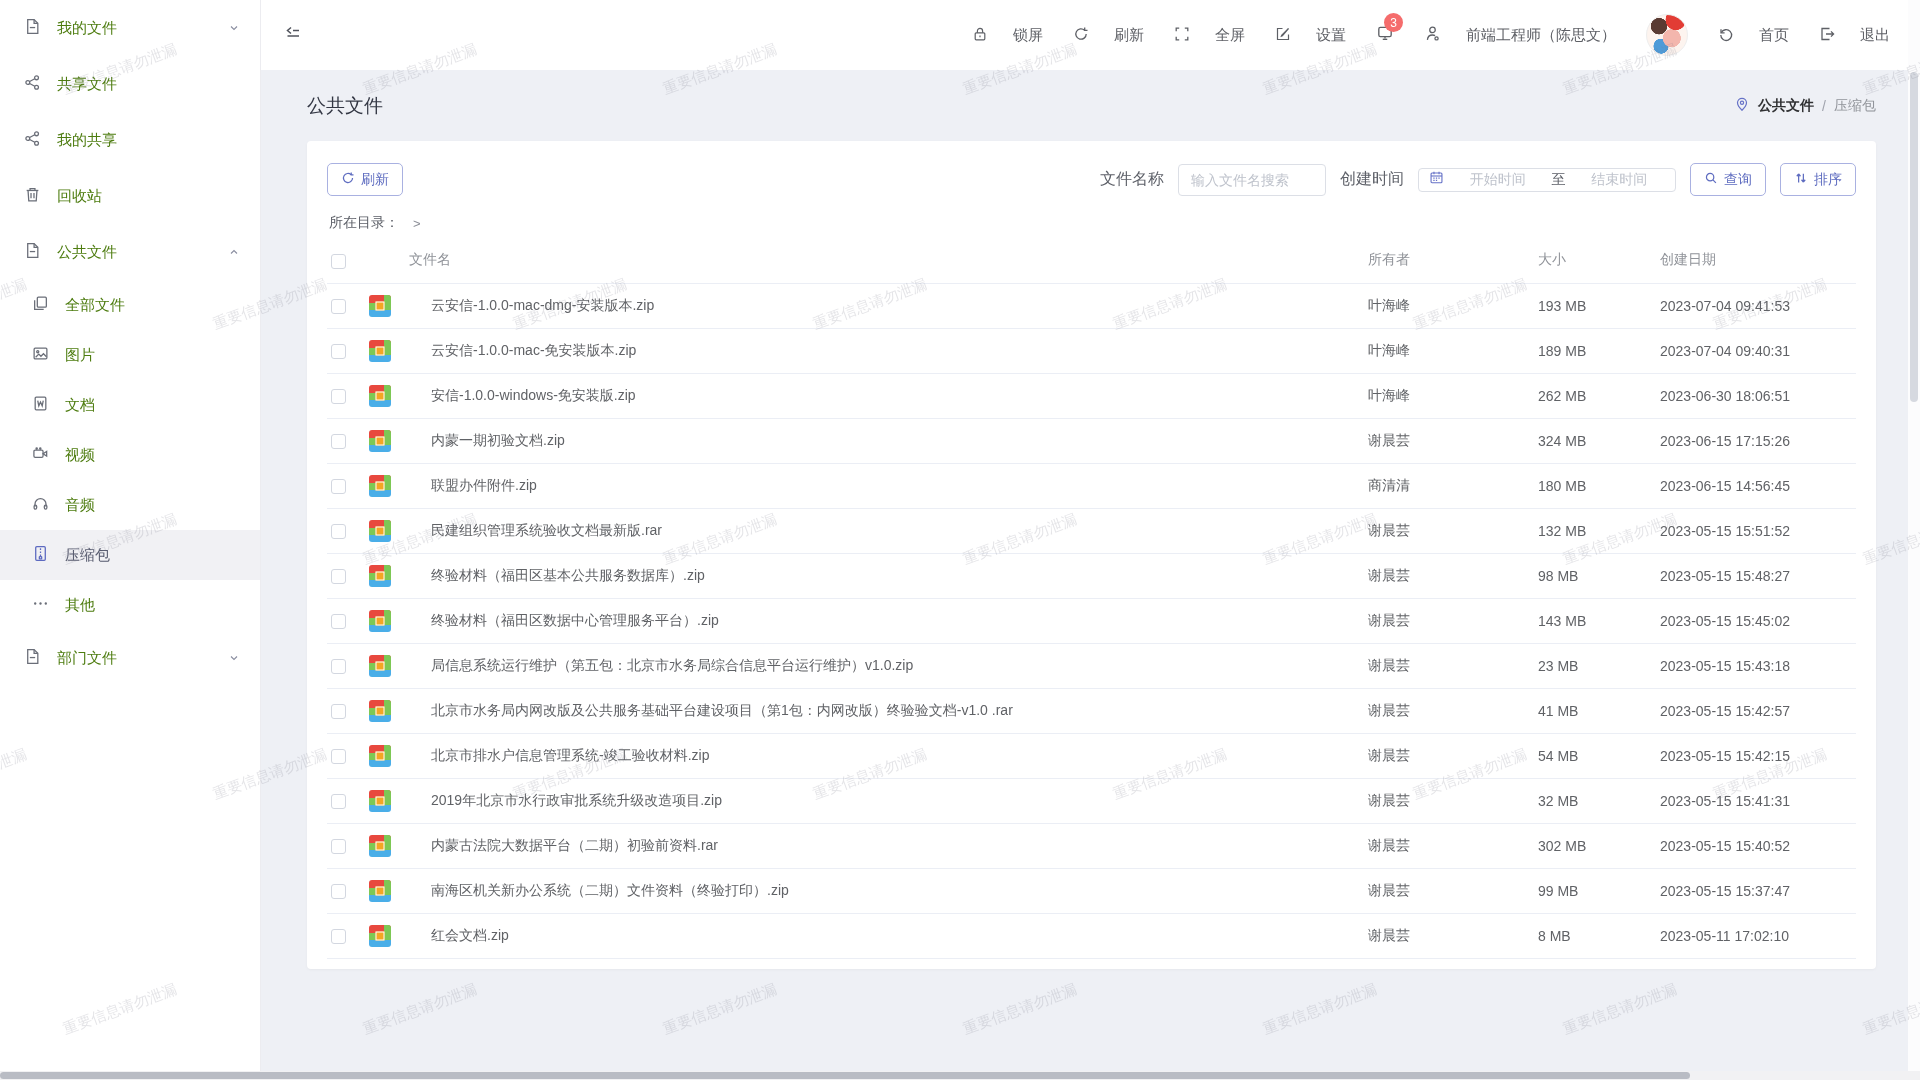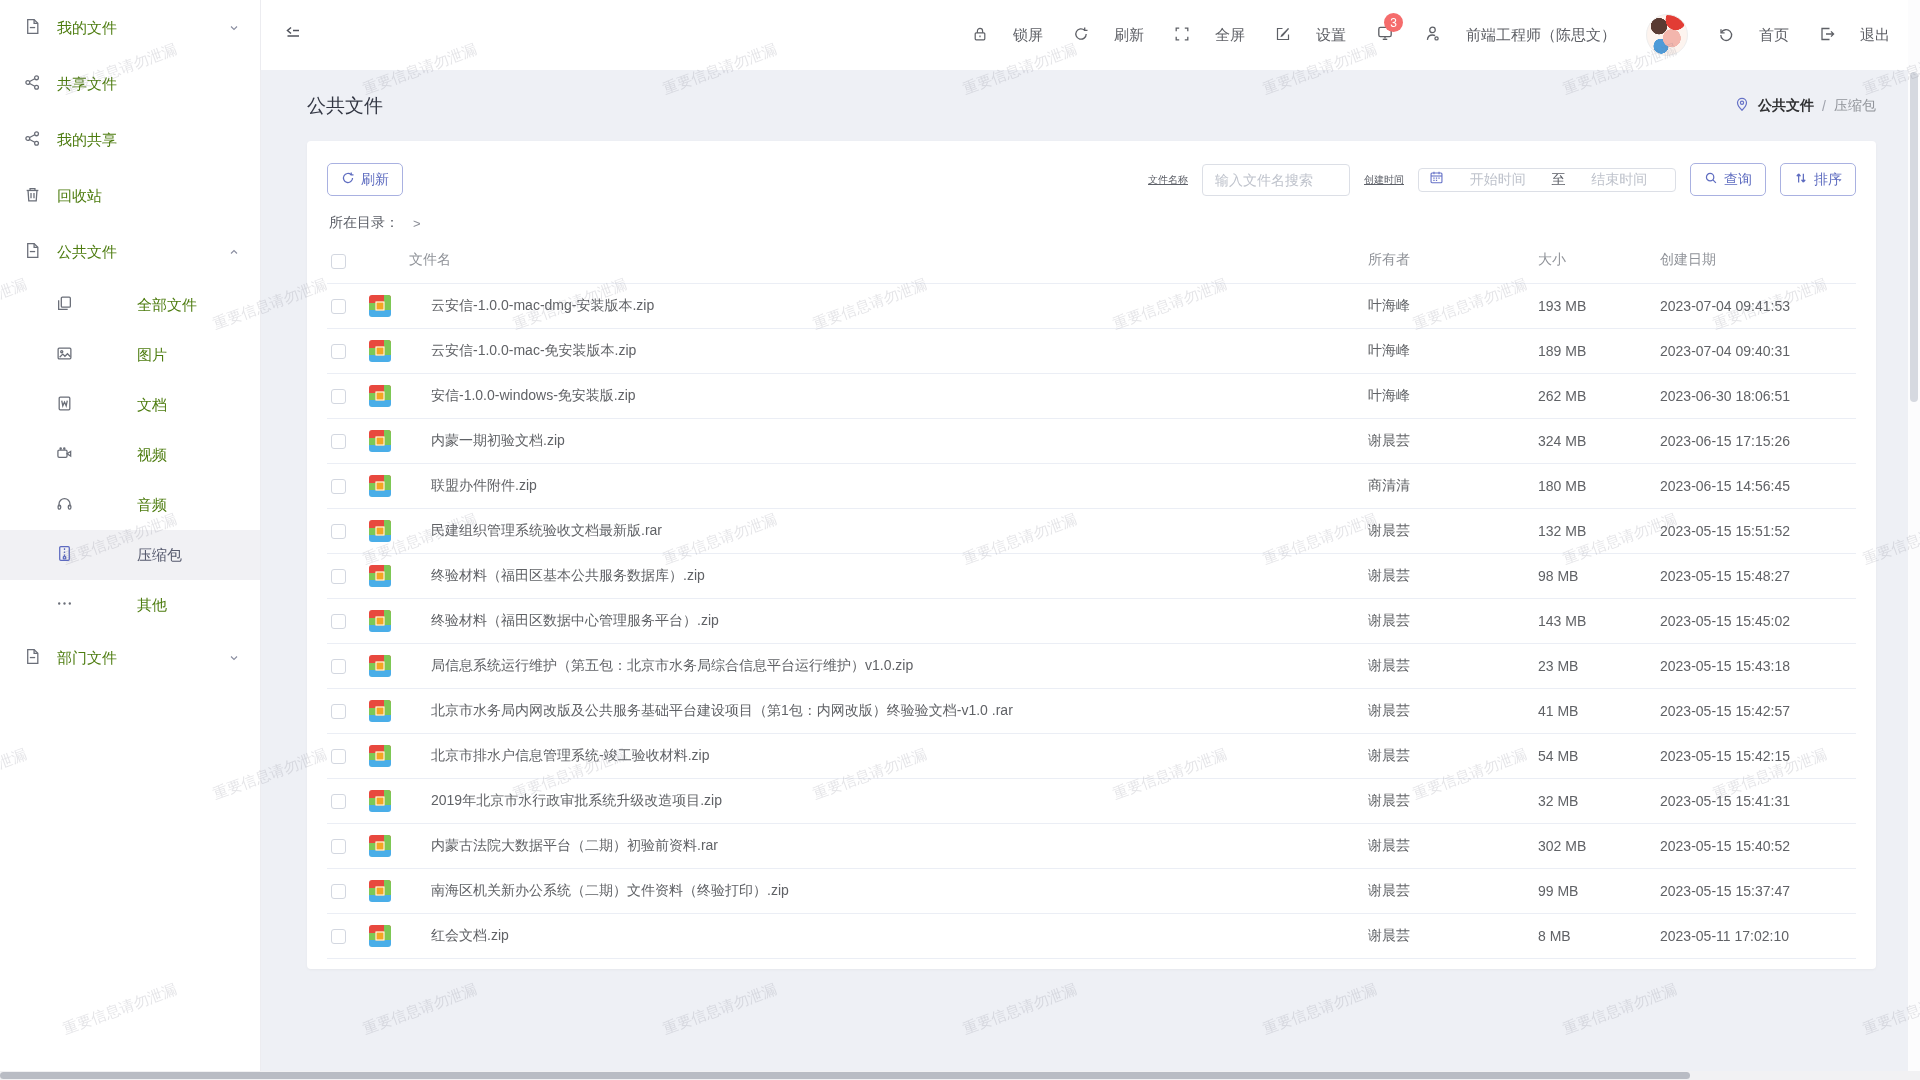--- a/index.html
+++ b/index.html
@@ -15,21 +15,21 @@
   
   .sidebar { width:261px; min-width:261px; background:#fff; height:100%;
     border-right:1px solid #ececf0; display:flex; flex-direction:column; z-index:2; }
   .logo { height:70px; display:flex; align-items:center; justify-content:center;
     color:#6672c7; font-size:23px; font-weight:bold; letter-spacing:1px; }
   .nav { flex:1; overflow:hidden; }
   .nav-item { height:56px; display:flex; align-items:center; padding:0 20px 0 24px;
     color:#4d7c0f; font-size:15px; cursor:pointer; }
   .nav-item .ic { color:#6a6e78; }
   .nav-item .lbl { margin-left:16px; flex:1; }
-  .nav-sub .nav-item { height:50px; padding-left:56px;gap:48px; }
+  .nav-sub .nav-item { height:50px; padding-left:32px; }
   .nav-item.active { background:#f1f1f4; color:#565a6e; }
   .nav-item.active .ic { color:#5d6ac0; }
   .chev { color:#8a8ea0; }
 
   
   .main { flex:1; display:flex; flex-direction:column; height:100%; min-width:0; }
   .topbar { height:70px; background:#fff; display:flex; align-items:center;
     padding:0 30px 0 22px; justify-content:space-between; }
   .tb-right { display:flex; align-items:center; gap:30px; }
   .tb-act { display:flex; align-items:center; gap:25px; color:#5e6066; font-size:15px; cursor:pointer; }
@@ -57,21 +57,21 @@
   .crumb .ic { color:#6672c7; }
 
   .card { background:#fff; border-radius:4px; padding:22px 20px 10px 20px;
     box-shadow:0 1px 3px rgba(0,0,0,0.04); }
 
   .card-toolbar { display:flex; align-items:center; justify-content:space-between; }
   .btn { display:inline-flex; align-items:center; gap:6px; border:1px solid #a9b1e1;
     color:#5e6cc0; background:#fff; font-size:14px; border-radius:5px; height:33px;
     padding:0 13px; cursor:pointer; font-family:inherit; }
   .filters { display:flex; align-items:center; gap:14px; }
-  .f-label { font-size:10px; color:#5d6068;text-decoration:underline; }
+  .f-label { font-size:16px; color:#5d6068; }
   .f-input { width:148px; height:32px; border:1px solid #dcdfe6; border-radius:4px;
     padding:0 12px; font-size:14px; color:#606266; font-family:inherit; }
   .f-input::placeholder { color:#bfc3cc; }
   .daterange { width:258px; height:24px; border:1px solid #dcdfe6; border-radius:4px;
     display:flex; align-items:center; padding:0 10px; gap:8px; }
   .daterange .ic { color:#6672c7; }
   .dr-ph { color:#bfc3cc; font-size:14px; flex:1; text-align:center; }
   .dr-sep { color:#5d6068; font-size:14px; }
 
   .dirline { margin:18px 2px 6px 2px; display:flex; align-items:center; font-size:14px; color:#5d6068; }

